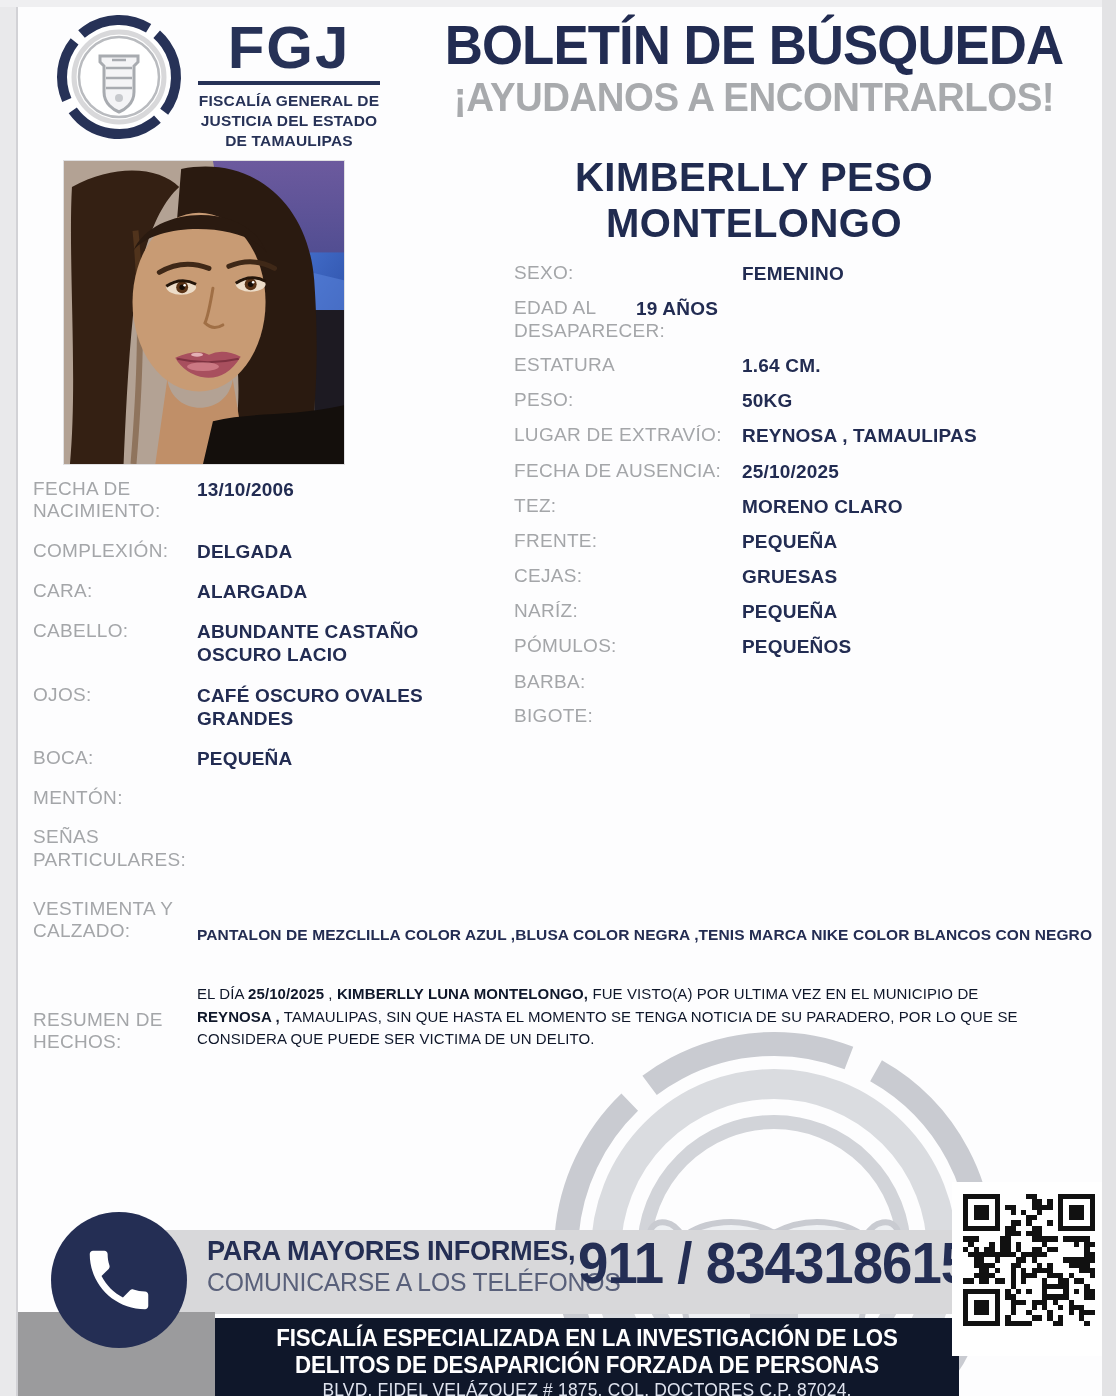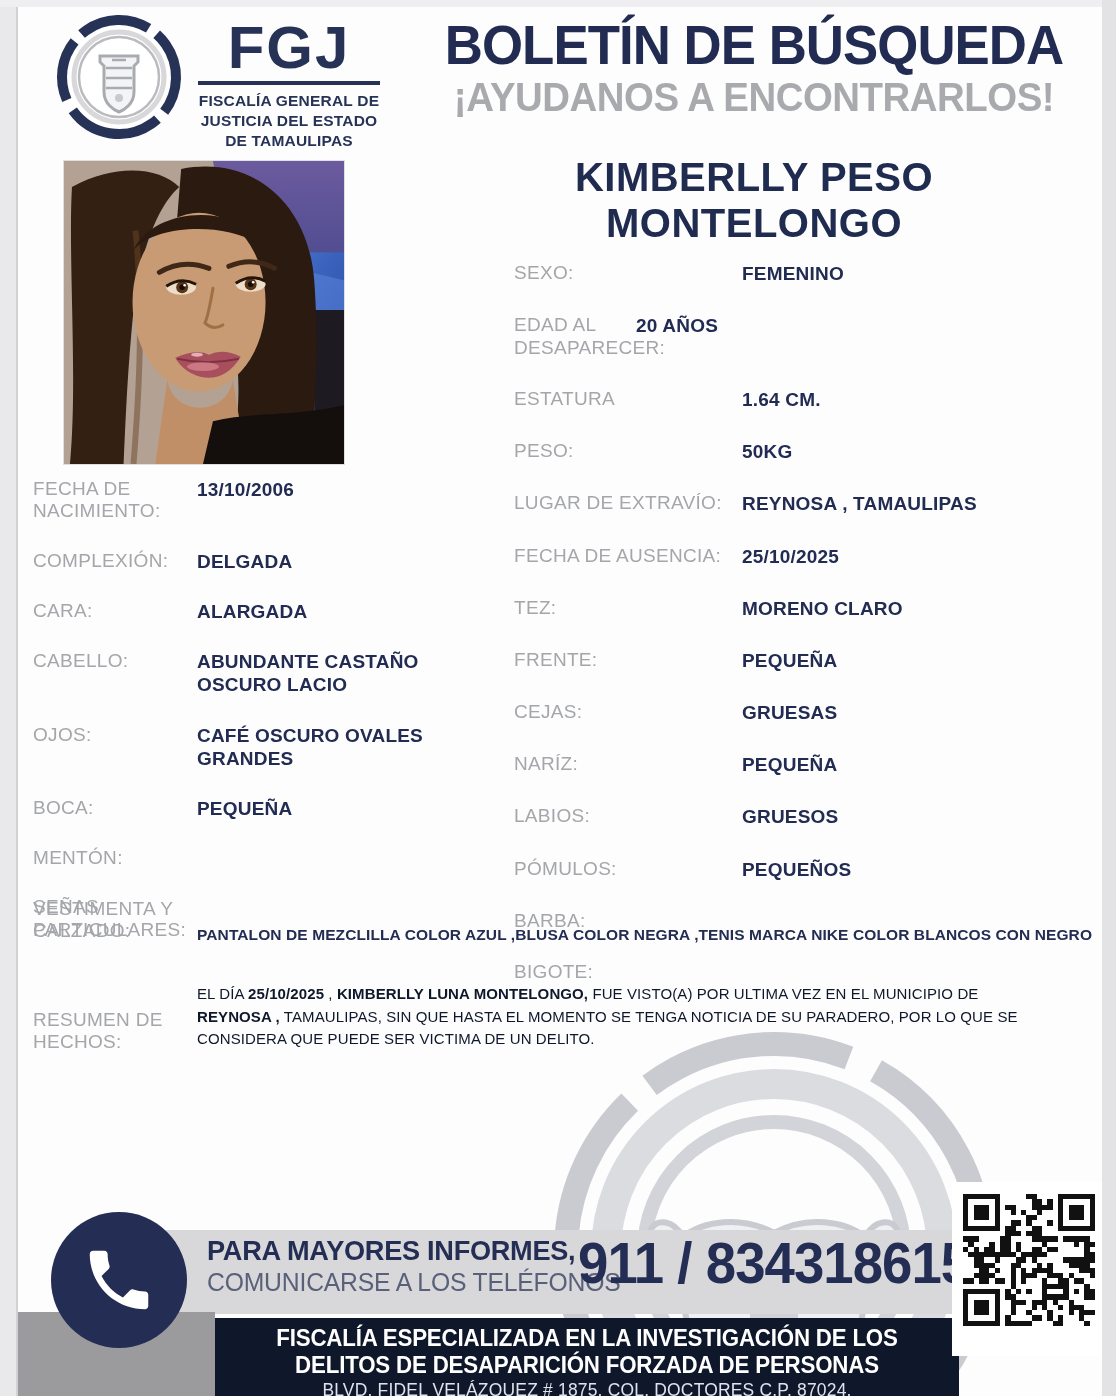--- a/index.html
+++ b/index.html
@@ -27,22 +27,22 @@
   .name-block{position:absolute;left:430px;top:154px;width:648px;text-align:center;z-index:2;
     font-size:40px;font-weight:700;color:#202b50;line-height:1.15;letter-spacing:.5px;}
 
   
   .photo{position:absolute;left:63px;top:160px;width:282px;height:305px;z-index:2;
     border:1px solid #e0e0e2;box-sizing:border-box;background:#b3a294;}
   .photo svg{display:block;width:100%;height:100%;}
 
   
   .col{position:absolute;z-index:2;display:flex;flex-direction:column;}
-  .col-right{left:514px;top:262px;width:596px;gap:29px;}
-  .col-left{left:33px;top:478px;width:470px;gap:27px;}
+  .col-right{left:514px;top:262px;width:596px;gap:12px;}
+  .col-left{left:33px;top:478px;width:470px;gap:17px;}
   .frow{display:flex;align-items:flex-start;}
   .flabel{color:#a4a6a9;font-size:19px;line-height:1.18;letter-spacing:.3px;flex:0 0 auto;}
   .col-right .flabel{width:228px;}
   .col-left .flabel{width:164px;}
   .col-right .frow:nth-child(2) .flabel{max-width:122px;}
   .fvalue{color:#222c52;font-size:19px;font-weight:700;line-height:1.22;letter-spacing:.2px;flex:1 1 auto;}
 
   
   .row-vestimenta{position:absolute;left:33px;top:898px;width:1064px;display:flex;z-index:2;}
   .row-vestimenta .flabel{width:164px;}
@@ -174,21 +174,21 @@
     </svg>
   </div>
 
   <div class="col col-right">
       <div class="frow">
         <span class="flabel">SEXO:</span>
         <span class="fvalue">FEMENINO</span>
       </div>
       <div class="frow">
         <span class="flabel">EDAD AL DESAPARECER:</span>
-        <span class="fvalue">20 AÑOS</span>
+        <span class="fvalue">19 AÑOS</span>
       </div>
       <div class="frow">
         <span class="flabel">ESTATURA</span>
         <span class="fvalue">1.64 CM.</span>
       </div>
       <div class="frow">
         <span class="flabel">PESO:</span>
         <span class="fvalue">50KG</span>
       </div>
       <div class="frow">
@@ -207,24 +207,20 @@
         <span class="flabel">FRENTE:</span>
         <span class="fvalue">PEQUEÑA</span>
       </div>
       <div class="frow">
         <span class="flabel">CEJAS:</span>
         <span class="fvalue">GRUESAS</span>
       </div>
       <div class="frow">
         <span class="flabel">NARÍZ:</span>
         <span class="fvalue">PEQUEÑA</span>
-      </div>
-      <div class="frow">
-        <span class="flabel">LABIOS:</span>
-        <span class="fvalue">GRUESOS</span>
       </div>
       <div class="frow">
         <span class="flabel">PÓMULOS:</span>
         <span class="fvalue">PEQUEÑOS</span>
       </div>
       <div class="frow">
         <span class="flabel">BARBA:</span>
         <span class="fvalue"></span>
       </div>
       <div class="frow">

